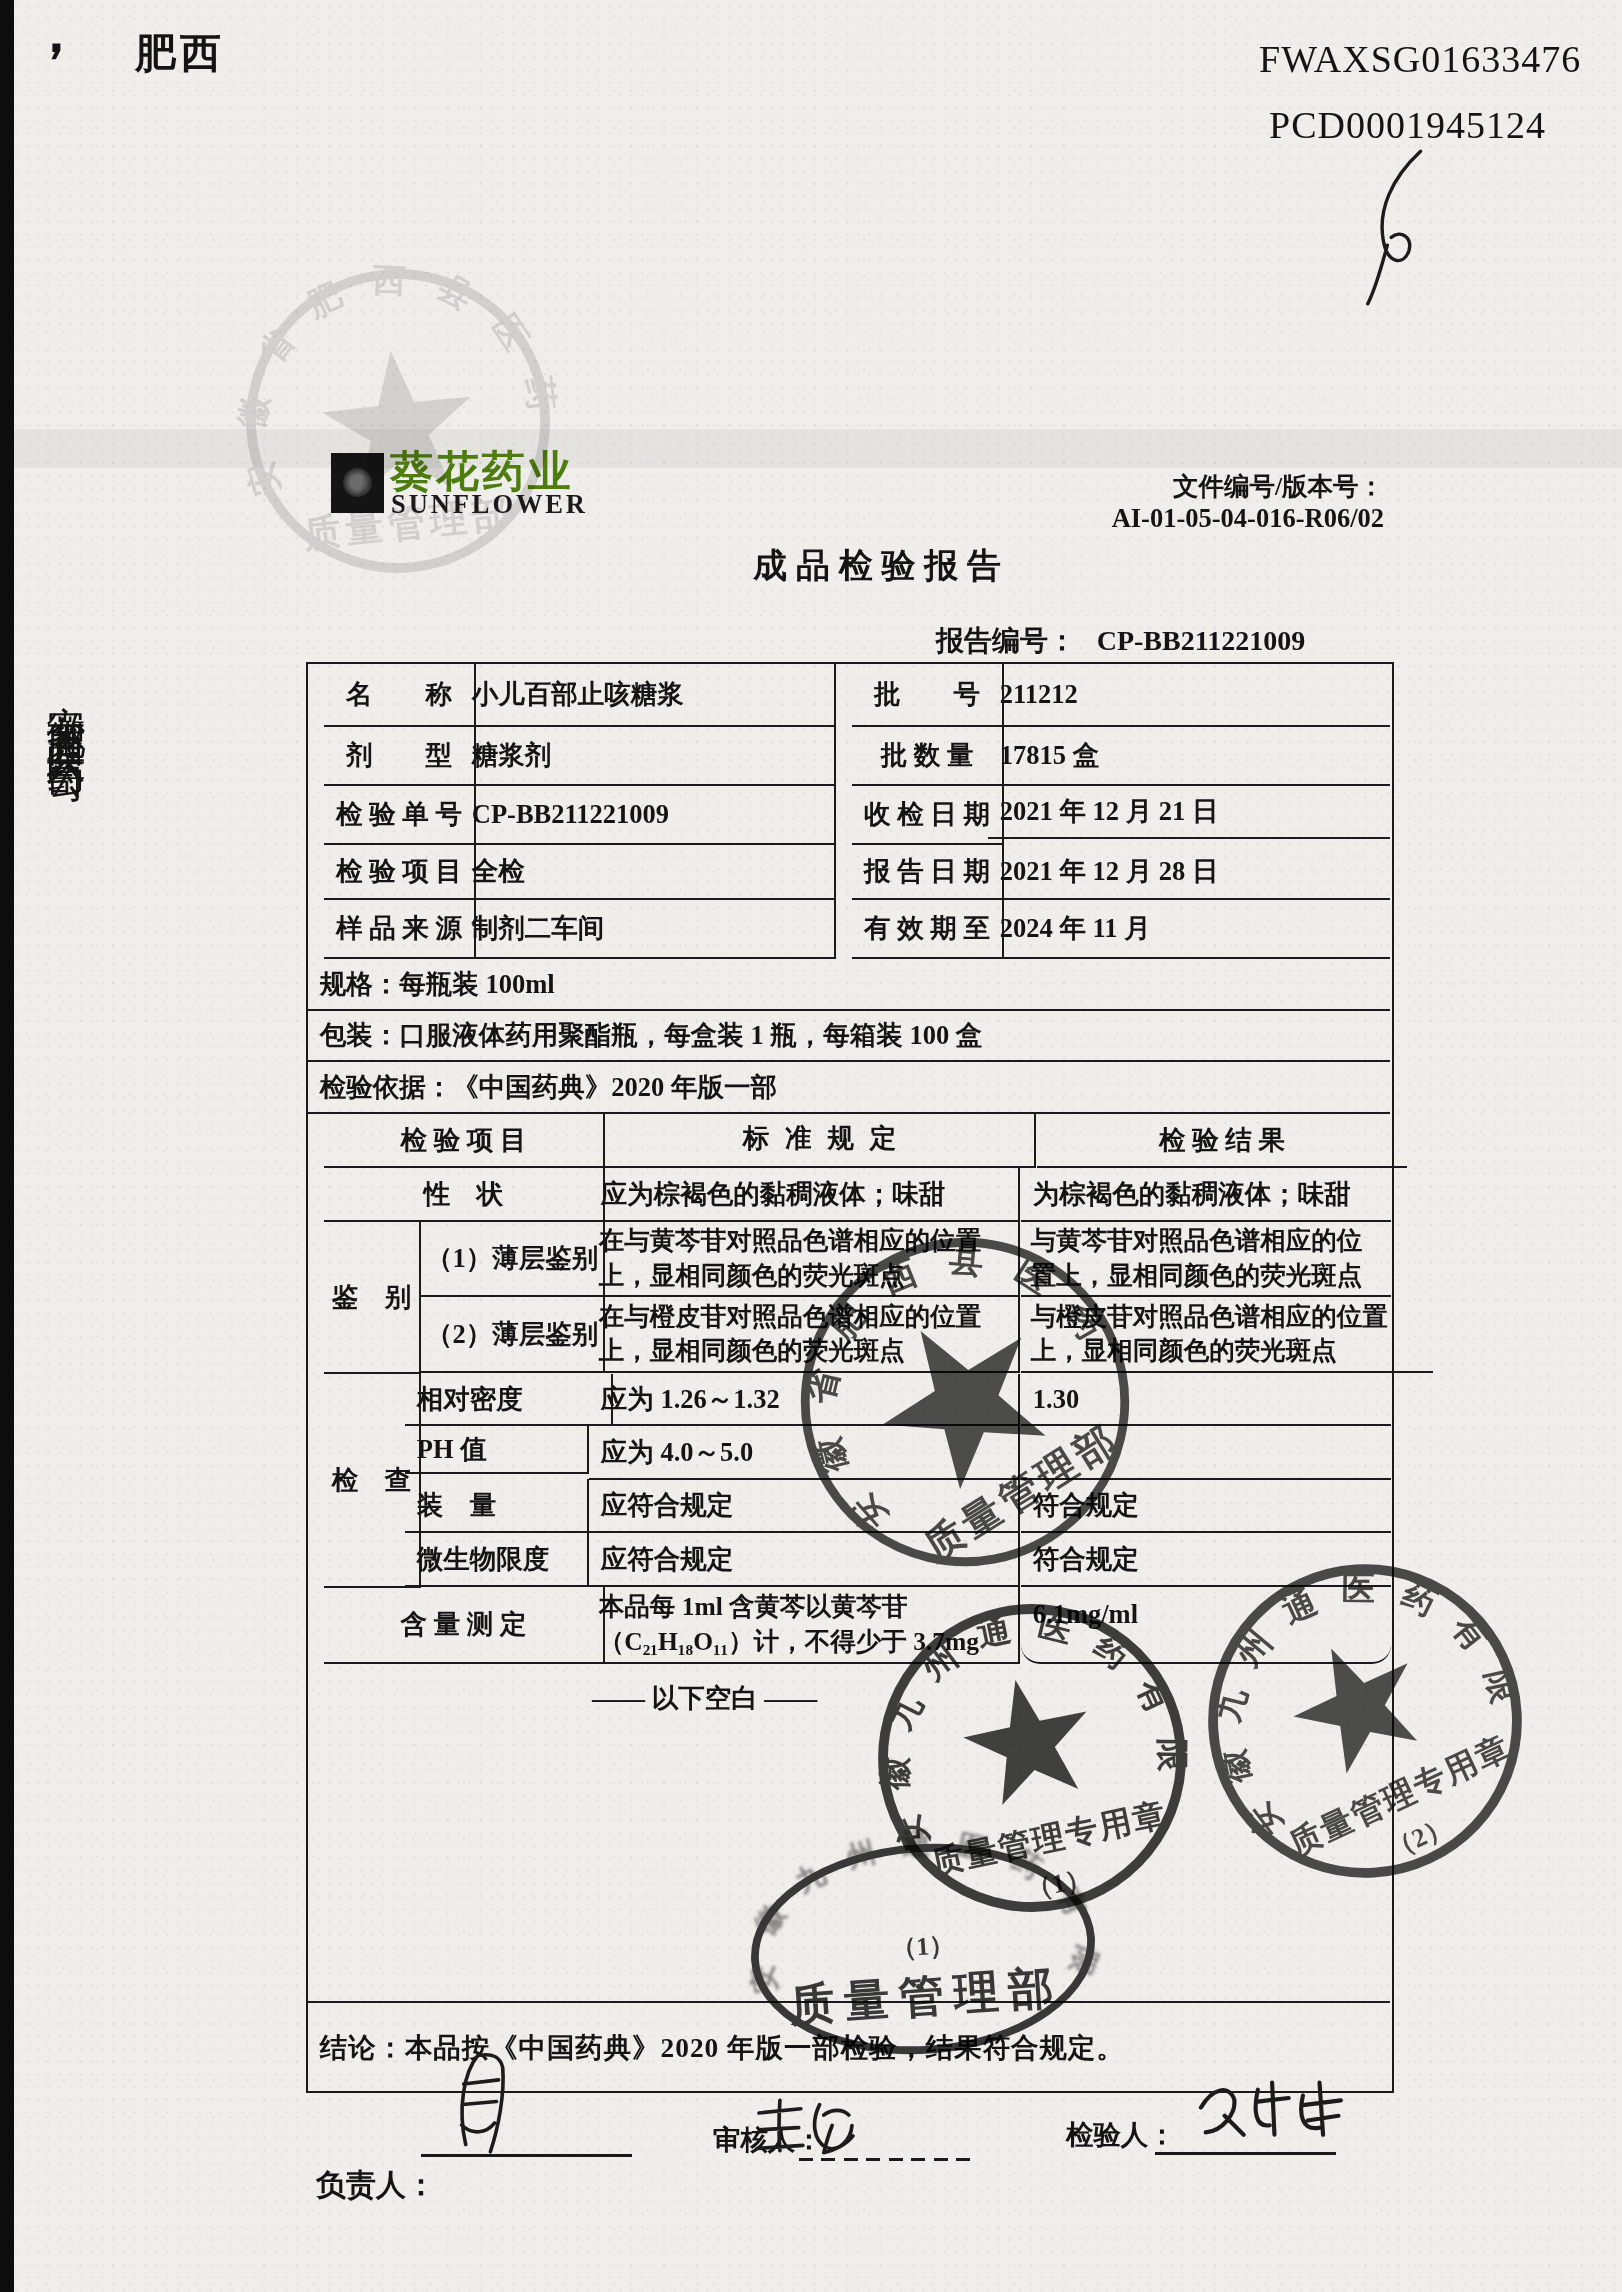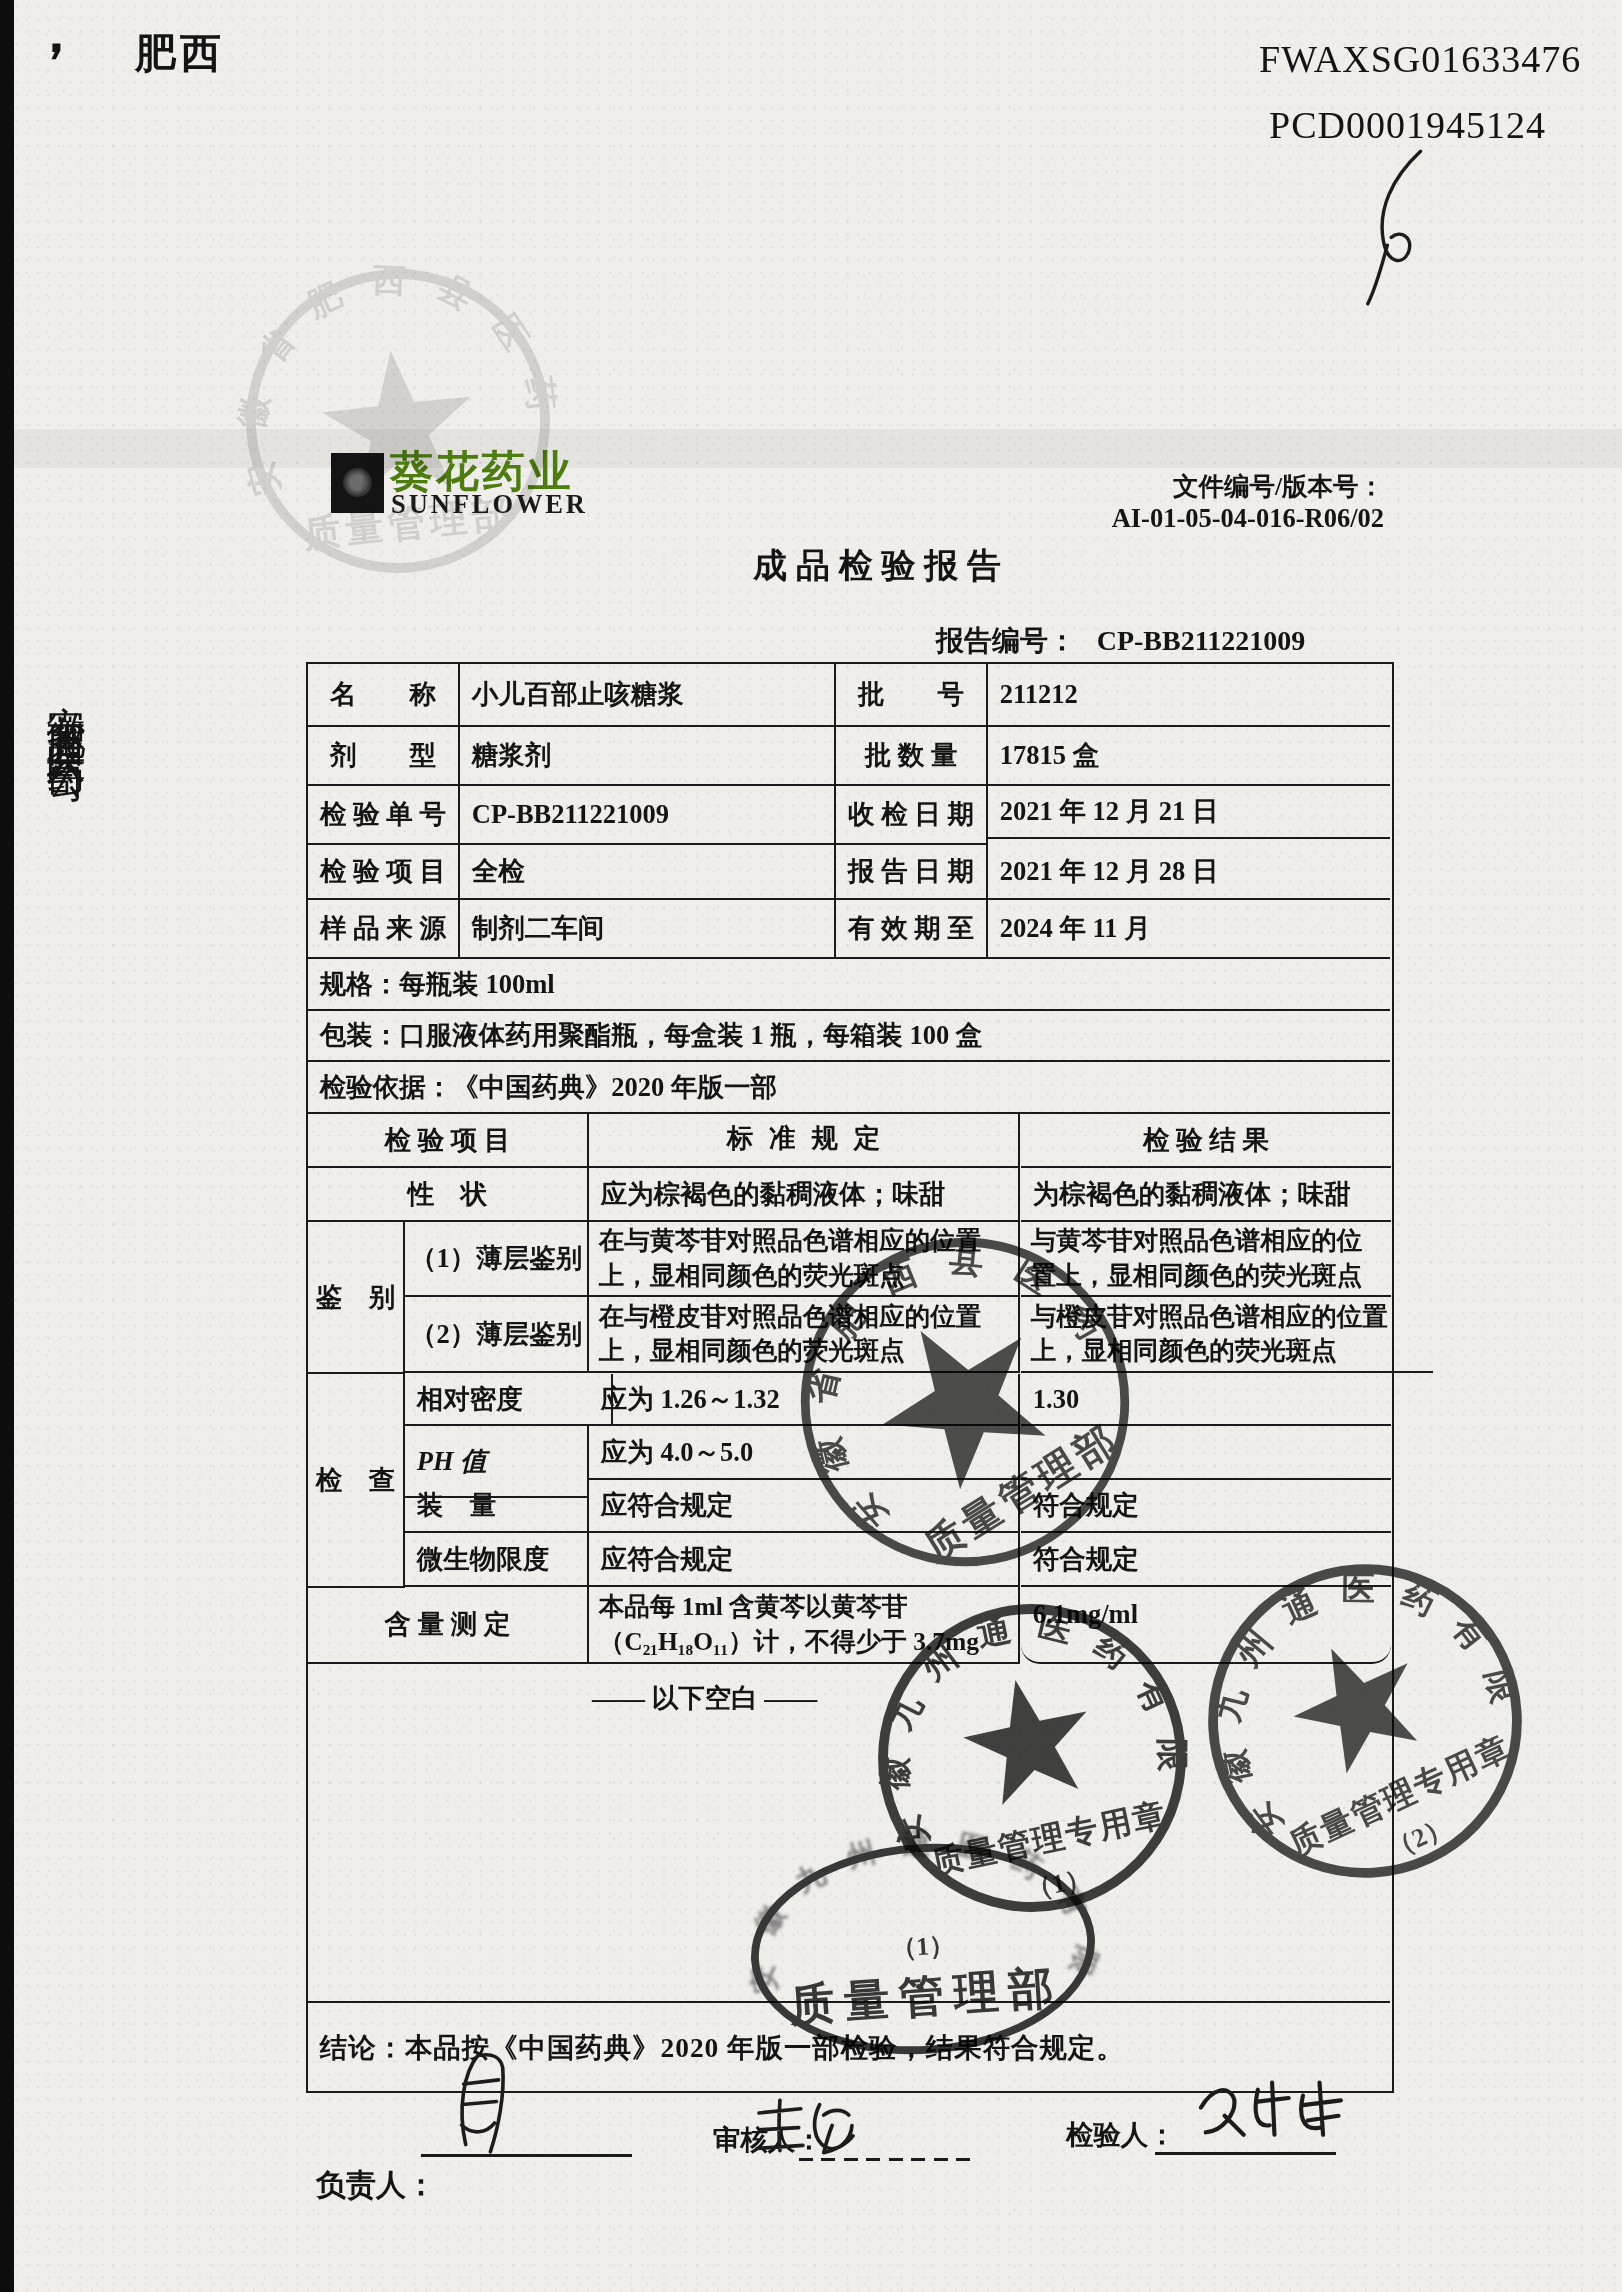--- a/index.html
+++ b/index.html
@@ -9,21 +9,21 @@
   .noise{position:absolute;inset:0;pointer-events:none;z-index:1;
     background-image:radial-gradient(rgba(0,0,0,.05) 1px,transparent 1.3px),
                      radial-gradient(rgba(0,0,0,.04) 1px,transparent 1.5px);
     background-size:10.8px 12.7px,16.7px 18.6px;background-position:0 0,4.9px 6.9px;}
   .band{position:absolute;background:rgba(0,0,0,.045);pointer-events:none;z-index:1;}
   .leftstrip{position:absolute;left:0;top:0;width:13.7px;height:2293px;background:#0d0d0d;z-index:4;}
   .tbl{position:absolute;left:306px;top:662px;width:1088px;height:1431px;
        border:2.9px solid #1a1a1a;box-sizing:border-box;z-index:3;}
   .cell{position:absolute;box-sizing:border-box;border-right:2.9px solid #1a1a1a;border-bottom:2.9px solid #1a1a1a;
         display:flex;align-items:center;font-weight:bold;font-size:26.5px;line-height:1.3;padding:2px 11.8px;}
-  .center{justify-content:center;padding:2px 3.9px;text-align:right;}
+  .center{justify-content:center;padding:2px 3.9px;text-align:right;margin-left:16px;}
   .noR{border-right:none;}.noB{border-bottom:none;}
   .topB{border-top:2.9px solid #1a1a1a;}
   .small{font-size:25.5px;line-height:1.35;padding:3.9px 9.8px;}
   .vside{position:absolute;left:39px;top:674px;writing-mode:vertical-rl;text-orientation:upright;
          font-size:39px;letter-spacing:6.9px;z-index:2;}
   .stamp{position:absolute;mix-blend-mode:multiply;pointer-events:none;z-index:6;}
   .stamp text{font-family:"Liberation Serif","DejaVu Serif",serif;fill:#262626;font-weight:bold;}
   .stamp .ring{fill:none;stroke:#262626;}
   .stamp .star{fill:#2a2a2a;}
   .sig{position:absolute;z-index:5;}
@@ -111,21 +111,21 @@
     <div class="cell small" style="left:281px;top:558px;width:431px;height:75px;">在与黄芩苷对照品色谱相应的位置上，显相同颜色的荧光斑点</div>
     <div class="cell small noR" style="left:713px;top:558px;width:370px;height:75px;">与黄芩苷对照品色谱相应的位置上，显相同颜色的荧光斑点</div>
     <div class="cell center" style="left:97px;top:633px;width:184px;height:76px;">（2）薄层鉴别</div>
     <div class="cell small" style="left:281px;top:633px;width:431px;height:76px;">在与橙皮苷对照品色谱相应的位置上，显相同颜色的荧光斑点</div>
     <div class="cell small noR" style="left:713px;top:633px;width:412px;height:76px;">与橙皮苷对照品色谱相应的位置上，显相同颜色的荧光斑点</div>
 
     <div class="cell center" style="left:0;top:710px;width:97px;height:214px;">检　查</div>
     <div class="cell" style="left:97px;top:710px;width:208px;height:52px;">相对密度</div>
     <div class="cell" style="left:281px;top:710px;width:431px;height:52px;">应为 1.26～1.32</div>
     <div class="cell noR" style="left:713px;top:710px;width:370px;height:52px;">1.30</div>
-    <div class="cell" style="left:97px;top:762px;width:184px;height:72px;font-style:italic;">PH 值</div>
+    <div class="cell" style="left:97px;top:762px;width:184px;height:48px;">PH 值</div>
     <div class="cell" style="left:281px;top:762px;width:431px;height:54px;">应为 4.0～5.0</div>
     <div class="cell noR" style="left:713px;top:762px;width:370px;height:54px;"></div>
     <div class="cell" style="left:97px;top:815px;width:184px;height:54px;">装　量</div>
     <div class="cell" style="left:281px;top:815px;width:431px;height:54px;">应符合规定</div>
     <div class="cell noR" style="left:713px;top:815px;width:370px;height:54px;">符合规定</div>
     <div class="cell" style="left:97px;top:869px;width:184px;height:54px;">微生物限度</div>
     <div class="cell" style="left:281px;top:869px;width:431px;height:54px;">应符合规定</div>
     <div class="cell noR" style="left:713px;top:869px;width:370px;height:54px;">符合规定</div>
 
     <div class="cell center" style="left:0;top:923px;width:281px;height:77px;">含 量 测 定</div>

